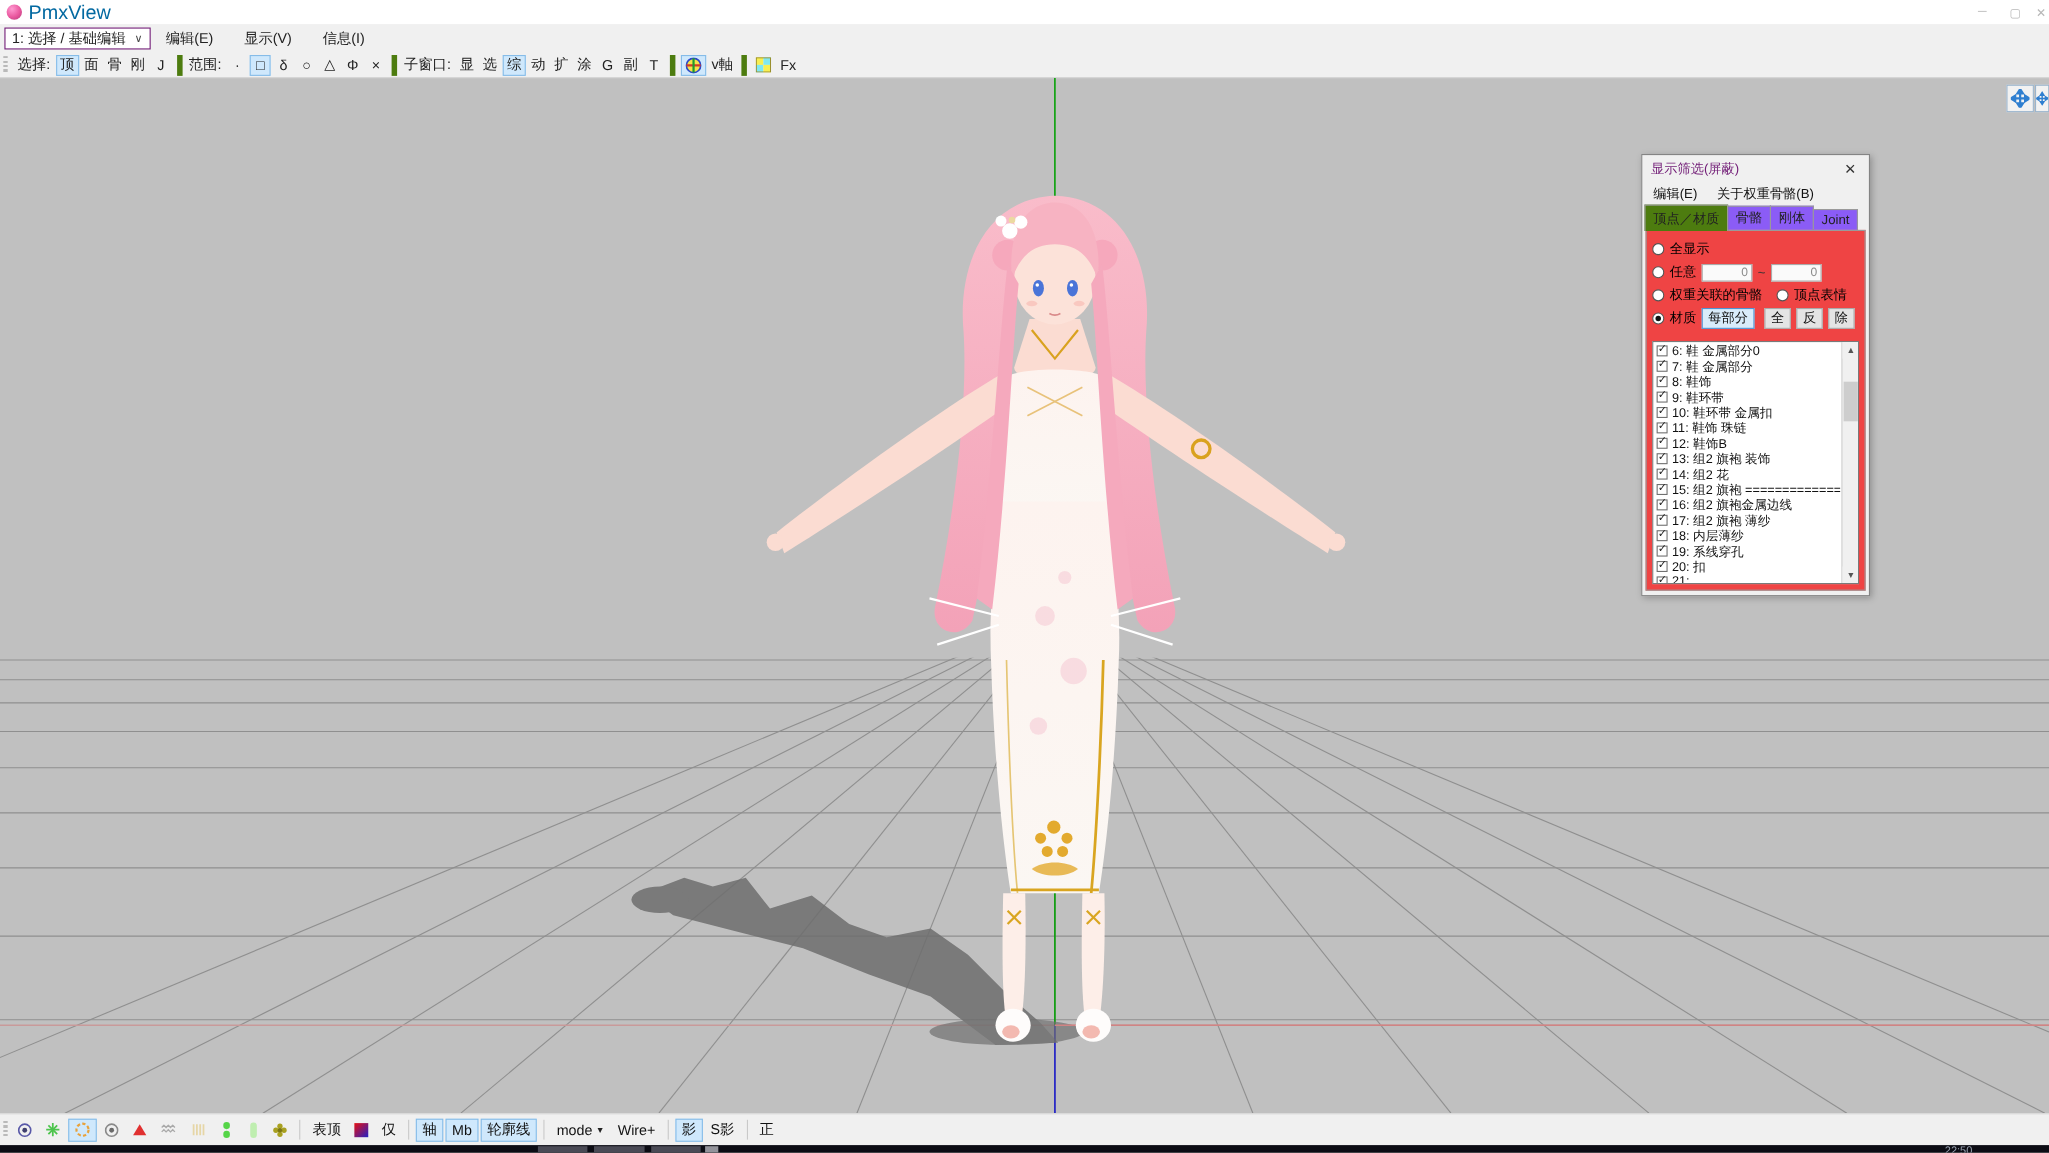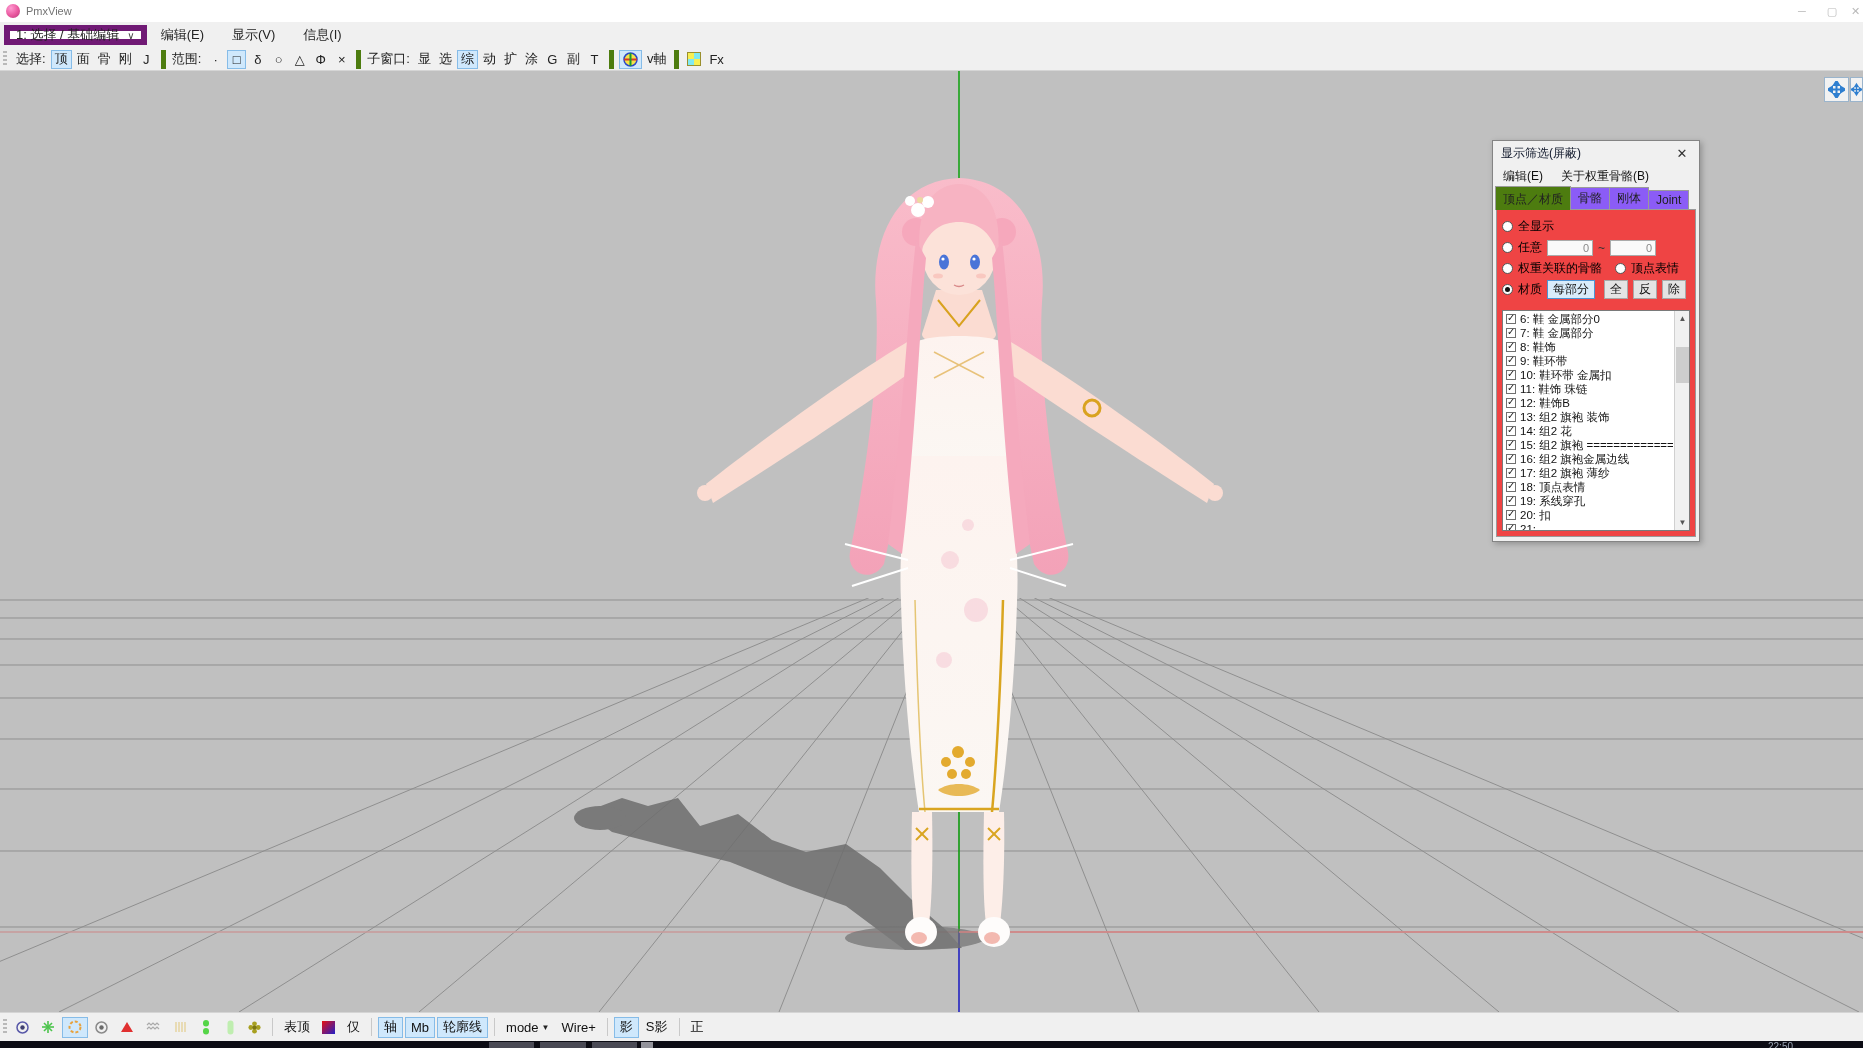--- a/index.html
+++ b/index.html
@@ -5,30 +5,30 @@
   * { margin:0; padding:0; box-sizing:border-box; }
   html,body { width:1863px; height:1048px; overflow:hidden; background:#000;
     font-family:"Liberation Sans","DejaVu Sans",sans-serif; }
   .app { position:relative; width:1863px; height:1048px; background:#f0f0f0; }
 
   
   .titlebar { position:absolute; left:0; top:0; width:100%; height:22px; background:#ffffff;
     display:flex; align-items:center; padding-left:6px; }
   .app-icon { width:14px; height:14px; border-radius:50%;
     background:radial-gradient(circle at 35% 30%, #ff9ad1 0%, #e9579e 55%, #b03a78 100%); margin-right:6px; }
-  .app-title { font-size:11px; color:#737373; }
+  .app-title { font-size:18px; color:#0369a1; }
   .win-controls { position:absolute; right:0; top:0; height:22px; display:flex; }
   .win-btn { width:30px; height:22px; display:flex; align-items:center; justify-content:center;
     color:#b9b9b9; font-size:11px; }
   .win-btn.close { width:16px; overflow:hidden; justify-content:flex-start; padding-left:4px; }
 
   
   .menubar { position:absolute; left:0; top:22px; width:100%; height:26px; background:#f0f0f0;
     display:flex; align-items:center; font-size:13px; color:#222; }
-  .mode-select { margin-left:4px; height:20px; background:#fff; border:6px solid #701a75;
+  .mode-select { margin-left:4px; height:20px; background:#fff; border:1px solid #701a75;
     display:flex; align-items:center; padding:0 6px; gap:8px; font-size:13px; }
   .mode-select .chev { font-size:10px; color:#444; }
   .menu-item { padding:0 14px; }
 
   
   .toolbar { position:absolute; left:0; top:48px; width:100%; height:23px; background:#f0f0f0;
     border-bottom:1px solid #d5d5d5; display:flex; align-items:center; font-size:13px; }
   .grip { width:4px; height:16px; margin:0 3px;
     background:repeating-linear-gradient(to bottom,#b9b9b9 0 2px,transparent 2px 4px); }
   .tb-group { display:flex; align-items:center; padding:0 4px; border-left:5px solid #4d7c0f; height:19px; }
@@ -44,21 +44,21 @@
   .scene { position:absolute; left:0; top:0; }
   .pan-controls { position:absolute; right:0; top:6px; display:flex; }
   .pan-btn { width:25px; height:25px; background:#f2f2f2; border:1px solid #9ab4cc;
     display:flex; align-items:center; justify-content:center; margin-left:1px; }
   .pan-btn.cut { width:13px; overflow:hidden; justify-content:flex-start; }
 
   
   .dialog { position:absolute; left:1492px; top:69px; width:208px; height:402px;
     background:#f0f0f0; border:1px solid #848484; box-shadow:2px 2px 6px rgba(0,0,0,.25); font-size:12px; }
   .dlg-titlebar { height:25px; display:flex; align-items:center; padding:0 8px; }
-  .dlg-title { color:#0f172a; }
+  .dlg-title { color:#701a75; }
   .dlg-close { margin-left:auto; width:18px; text-align:center; color:#333; font-size:13px; }
   .dlg-menu { height:21px; display:flex; align-items:center; gap:18px; padding:0 10px; color:#111; }
   .dlg-tabs { display:flex; align-items:flex-end; height:22px; padding-left:2px; }
   .dlg-tab { border:1px solid #9a9a9a; border-bottom:none; background:#8b5cf6; padding:2px 7px 2px;
     margin-right:-1px; color:#222; }
   .dlg-tab.active { background:#4d7c0f; position:relative; top:1px; padding-top:4px; z-index:2; }
   .dlg-panel { position:absolute; left:3px; right:3px; top:68px; bottom:4px;
     border:1px solid #9a9a9a; background:#ef4444; padding:6px 5px 5px; }
   .dlg-row { display:flex; align-items:center; height:21px; gap:5px; }
   .radio { width:11px; height:11px; border:1px solid #555; border-radius:50%; background:#fff;
@@ -440,21 +440,21 @@
               <div class="mat-row">
                 <span class="chk"></span>
                 <span class="mat-label">16: 组2 旗袍金属边线</span>
               </div>
               <div class="mat-row">
                 <span class="chk"></span>
                 <span class="mat-label">17: 组2 旗袍 薄纱</span>
               </div>
               <div class="mat-row">
                 <span class="chk"></span>
-                <span class="mat-label">18: 顶点表情</span>
+                <span class="mat-label">18: 内层薄纱</span>
               </div>
               <div class="mat-row">
                 <span class="chk"></span>
                 <span class="mat-label">19: 系线穿孔</span>
               </div>
               <div class="mat-row">
                 <span class="chk"></span>
                 <span class="mat-label">20: 扣</span>
               </div>
               <div class="mat-row">

